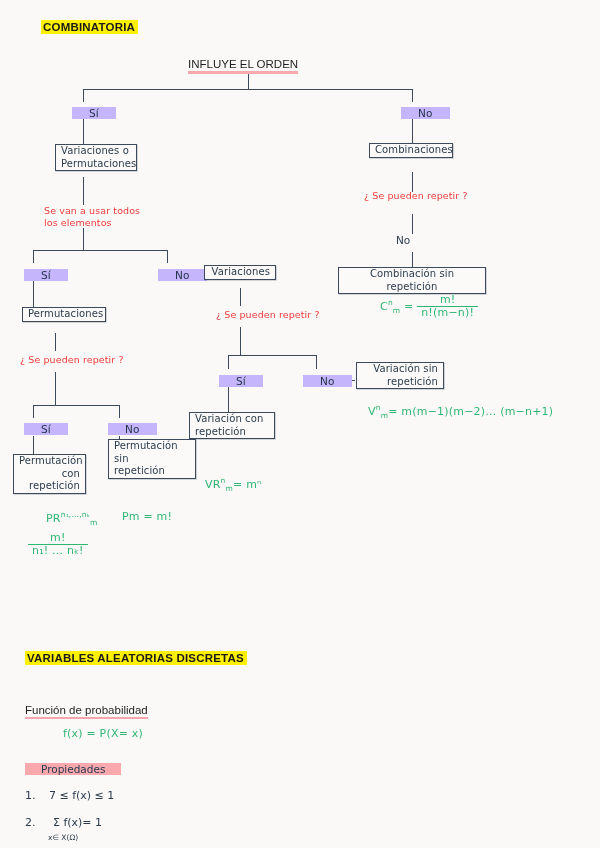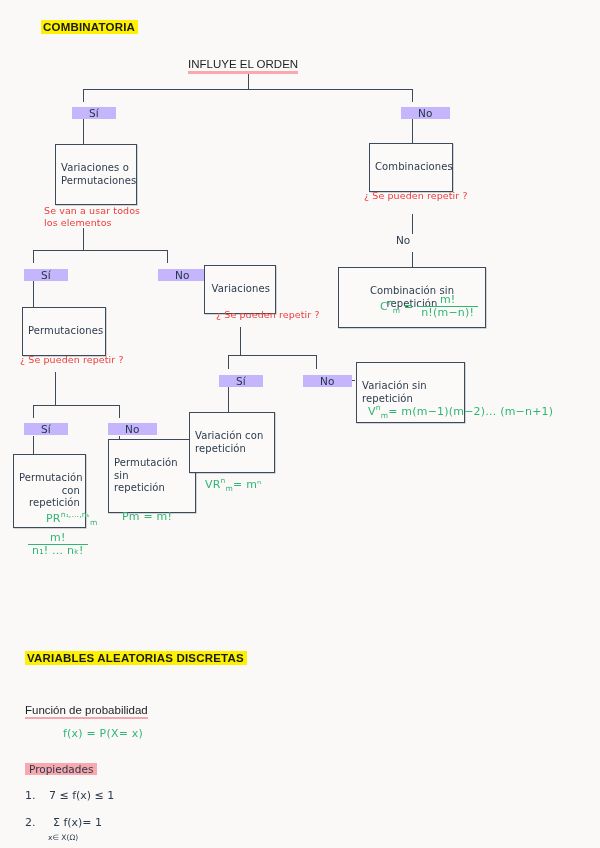--- a/index.html
+++ b/index.html
@@ -47,21 +47,21 @@
   }
 
   
   .node {
     border: 1.2px solid #3c4a5c;
     background: #fbfaf8;
     color: #2b3b4d;
     font-family: "DejaVu Sans", sans-serif;
     font-size: 10px;
     line-height: 12.5px;
-    padding: 17px 5px;
+    padding: 0 5px;
     white-space: pre-line;
     letter-spacing: 0.1px;
     box-shadow: 0.7px 0.7px 0 rgba(60,74,92,0.30);
   }
   .node.center { text-align: right; }
 
   
   .tag {
     background: #c4b5fd;
     color: #243447;
@@ -123,21 +123,21 @@
     font-size: 11px;
     line-height: 13px;
     white-space: nowrap;
   }
   .hl-pink-text {
     background: #f9a9ad;
     color: #26394f;
     font-family: "DejaVu Sans", sans-serif;
     font-size: 10.5px;
     line-height: 12px;
-    padding: 0 4px;
+    padding: 0 16px;
     white-space: nowrap;
   }
   .sub-small {
     font-size: 7.5px;
   }
 </style>
 </head>
 <body>
 
 <div>
@@ -259,21 +259,21 @@
 <div class="abs node center" style="left:13px; top:454px; width:73px;">Permutación
 con
 repetición</div>
 
 <div class="abs node" style="left:108px; top:439px; width:88px;">Permutación sin
 repetición</div>
 
 <div class="abs node" style="left:189px; top:412px; width:86px;">Variación con
 repetición</div>
 
-<div class="abs node" style="left:356px; top:362px; width:109px;">Variación sin
+<div class="abs node" style="left:356px; top:362px; width:88px;text-align:right;">Variación sin
 repetición</div>
 
 <div class="abs green" style="left:205px; top:478px;">
   <span>VR</span><sup>n</sup><sub>m</sub><span>= mⁿ</span>
 </div>
 
 <div class="abs green" style="left:368px; top:405px;">
   <span>V</span><sup>n</sup><sub>m</sub><span>= m(m−1)(m−2)… (m−n+1)</span>
 </div>
 

